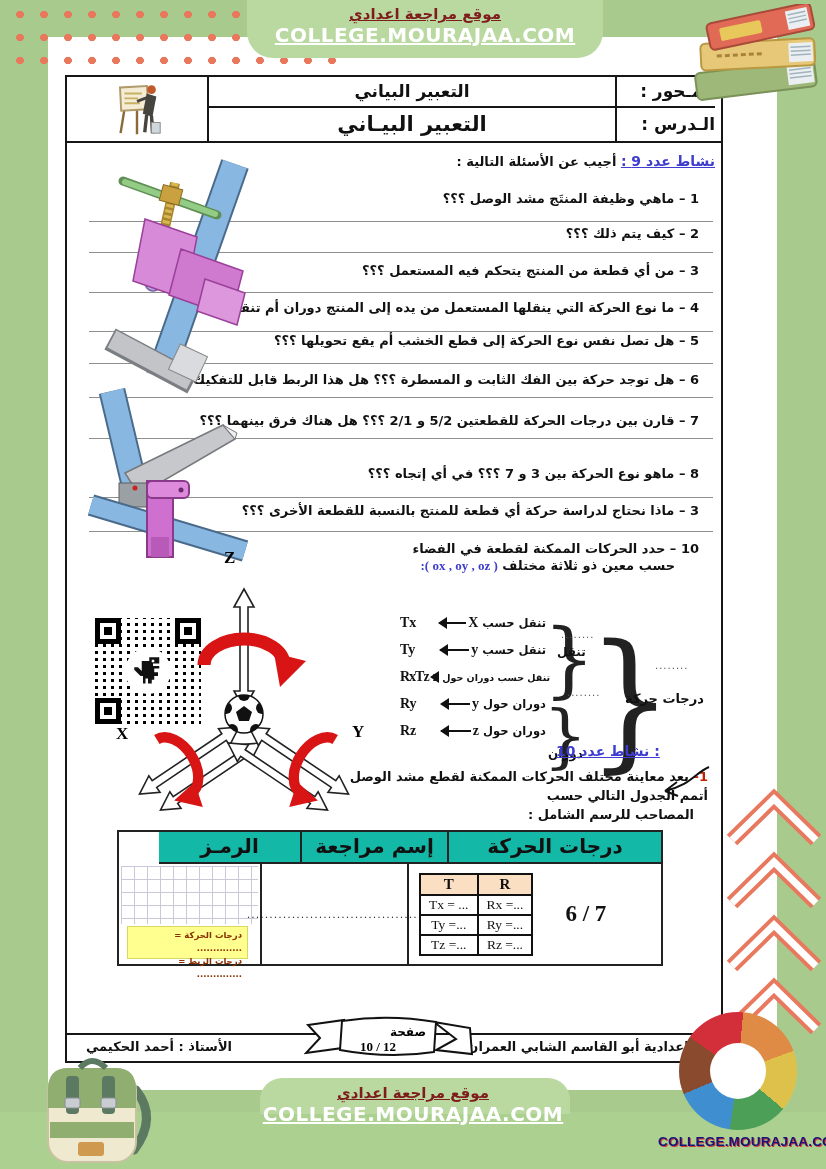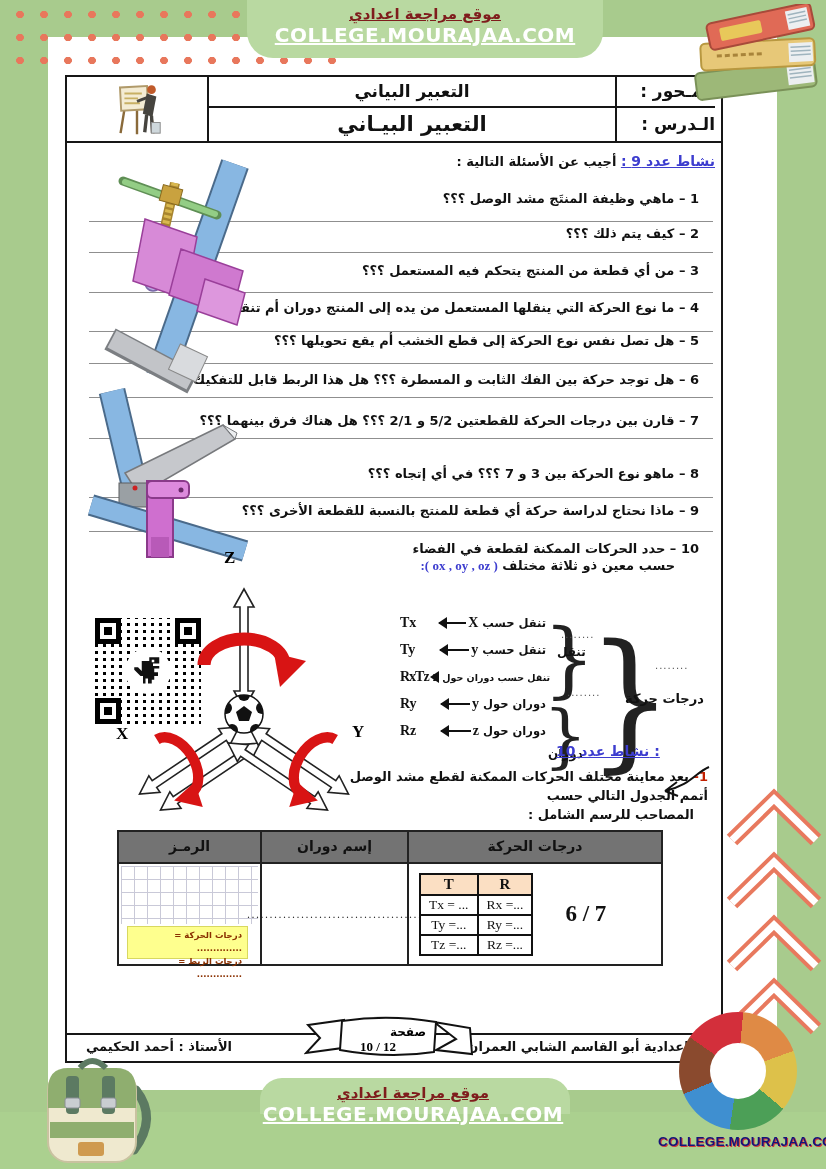--- a/index.html
+++ b/index.html
@@ -69,22 +69,22 @@
   .brace{position:absolute;font-family:"DejaVu Serif",serif;font-weight:400;color:#222;transform-origin:left top;}
   .dotS{position:absolute;font-size:10px;letter-spacing:1px;color:#555;}
   .grpLab{position:absolute;font-size:12px;font-weight:bold;}
   
   .act10T{position:absolute;left:489px;top:666px;font-size:14px;font-weight:bold;color:#3d3dcf;text-decoration:underline;}
   .act10B{position:absolute;left:255px;top:690px;width:386px;direction:rtl;text-align:right;
           font-size:13px;font-weight:bold;line-height:19px;}
   
   .tbl{position:absolute;left:50px;top:753px;width:546px;height:136px;border:2px solid #222;
        display:flex;flex-direction:column;box-sizing:border-box;}
-  .tHead{display:flex;height:30px;background:#737373;border-bottom:2px solid #222;
-         font-size:14px;font-weight:bold;text-align:center;line-height:28px;}
+  .tHead{display:flex;height:30px;background:#14b8a6;border-bottom:2px solid #222;
+         font-size:20px;font-weight:bold;text-align:center;line-height:28px;margin-left:40px;}
   .tBody{display:flex;flex:1;}
   .cSym{width:143px;border-right:2px solid #222;box-sizing:border-box;position:relative;}
   .cName{width:147px;border-right:2px solid #222;box-sizing:border-box;display:flex;align-items:center;justify-content:center;}
   .cDof{flex:1;display:flex;align-items:center;}
   .tHead .cSym,.tHead .cName{display:block;}
   .grid{position:absolute;inset:2px 2px 40px 2px;
         background-image:linear-gradient(#c9c9d8 1px,rgba(0,0,0,0) 1px),linear-gradient(90deg,#c9c9d8 1px,rgba(0,0,0,0) 1px);
         background-size:13px 13px;}
   .note{position:absolute;left:8px;right:12px;bottom:5px;height:33px;background:#feff8e;
         border:1px solid #d8d860;direction:rtl;text-align:right;font-size:8.5px;font-weight:bold;
@@ -192,21 +192,21 @@
       <div class="q" style="margin-top:6px">4 – ما نوع الحركة التي ينقلها المستعمل من يده إلى المنتج دوران أم تنقل ؟؟؟</div>
       <div class="ln" style="margin-top:15px"></div>
       <div class="q" style="margin-top:0">5 – هل تصل نفس نوع الحركة إلى قطع الخشب أم يقع تحويلها  ؟؟؟</div>
       <div class="ln" style="margin-top:14px"></div>
       <div class="q" style="margin-top:7px">6 – هل توجد حركة بين الفك الثابت و المسطرة   ؟؟؟ هل هذا الربط قابل للتفكيك ؟؟؟</div>
       <div class="ln" style="margin-top:9px"></div>
       <div class="q" style="margin-top:14px">7 – قارن بين درجات الحركة للقطعتين 5/2 و 2/1 ؟؟؟ هل هناك فرق بينهما ؟؟؟</div>
       <div class="ln" style="margin-top:9px"></div>
       <div class="q" style="margin-top:26px">8 – ماهو نوع الحركة بين 3 و 7  ؟؟؟ في أي إتجاه ؟؟؟</div>
       <div class="ln" style="margin-top:15px"></div>
-      <div class="q" style="margin-top:4px">9 – ماذا نحتاج لدراسة حركة أي قطعة للمنتج بالنسبة للقطعة الأخرى  ؟؟؟</div>
+      <div class="q" style="margin-top:4px">3 – ماذا نحتاج لدراسة حركة أي قطعة للمنتج بالنسبة للقطعة الأخرى  ؟؟؟</div>
       <div class="ln" style="margin-top:12px"></div>
       <div class="q" style="margin-top:8px">
         <span>10 – حدد الحركات الممكنة لقطعة في الفضاء</span><br>
         <span style="padding-right:24px">حسب معين ذو ثلاثة مختلف</span>
         <span class="blue serif" style="font-weight:bold">( ox , oy , oz ):</span>
       </div>
     </div>
 
     <svg class="fig" style="left:18px;top:72px" width="215" height="245" viewBox="0 0 215 245">
       <line x1="150" y1="15" x2="75" y2="228" stroke="#4a6a8a" stroke-width="29"></line>
@@ -335,21 +335,21 @@
       <span>بعد معاينة مختلف الحركات الممكنة لقطع مشد الوصل أتمم الجدول التالي حسب</span><br>
       <span style="padding-right:14px">المصاحب للرسم الشامل :</span>
     </div>
     <svg class="fig" style="left:588px;top:684px" width="60" height="42" viewBox="0 0 60 42">
       <path d="M54 6 C40 12 36 24 10 30 M10 30 l12 -9 M10 30 l13 5" stroke="#111" stroke-width="2" fill="none"></path>
     </svg>
 
     <div class="tbl">
       <div class="tHead">
         <div class="cSym">الرمـز</div>
-        <div class="cName">إسم دوران</div>
+        <div class="cName">إسم مراجعة</div>
         <div class="cDof" style="display:block">درجات الحركة</div>
       </div>
       <div class="tBody">
         <div class="cSym">
           <div class="grid"></div>
           <div class="note">
             <div>درجات الحركة = ..............</div>
             <div>درجات الربط  = ..............</div>
           </div>
         </div>

